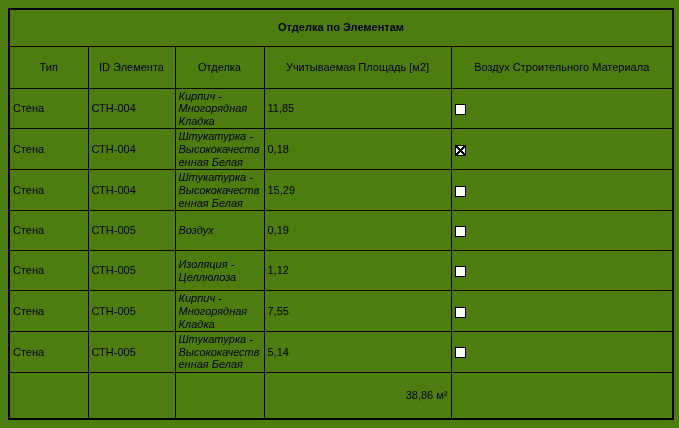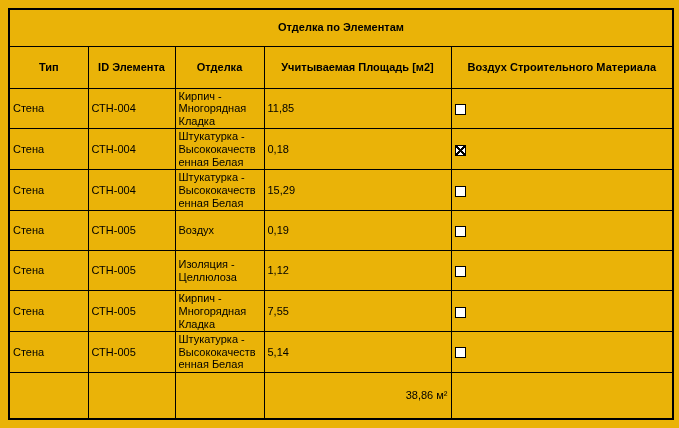--- a/index.html
+++ b/index.html
@@ -4,21 +4,21 @@
 <style>
   html, body {
     margin: 0;
     padding: 0;
     background: #ffffff;
   }
   .sheet {
     position: relative;
     width: 679px;
     height: 428px;
-    background: #eab308;
+    background: #4d7c0f;
     box-sizing: border-box;
     padding: 8px;
     font-family: "Liberation Sans", sans-serif;
     color: #000000;
   }
   table.schedule {
     border-collapse: collapse;
     table-layout: fixed;
     width: 664px;
     border: 2px solid #000000;
@@ -35,30 +35,31 @@
   }
   tr.title-row td {
     height: 37px;
     text-align: center;
     font-weight: bold;
     font-size: 11px;
   }
   tr.header-row th {
     height: 42px;
     text-align: center;
-    font-weight: bold;
+    font-weight: normal;
     font-size: 11px;
   }
   tbody.data-rows td {
     height: 40px;
     text-align: left;
   }
   td.cell-coating {
     word-break: break-word;
     overflow-wrap: break-word;
+    font-style: italic;
   }
   td.cell-replace {
     padding-left: 5px;
   }
   .checkbox {
     display: inline-block;
     width: 9px;
     height: 9px;
     border: 1px solid #000000;
     background-color: #ffffff;

